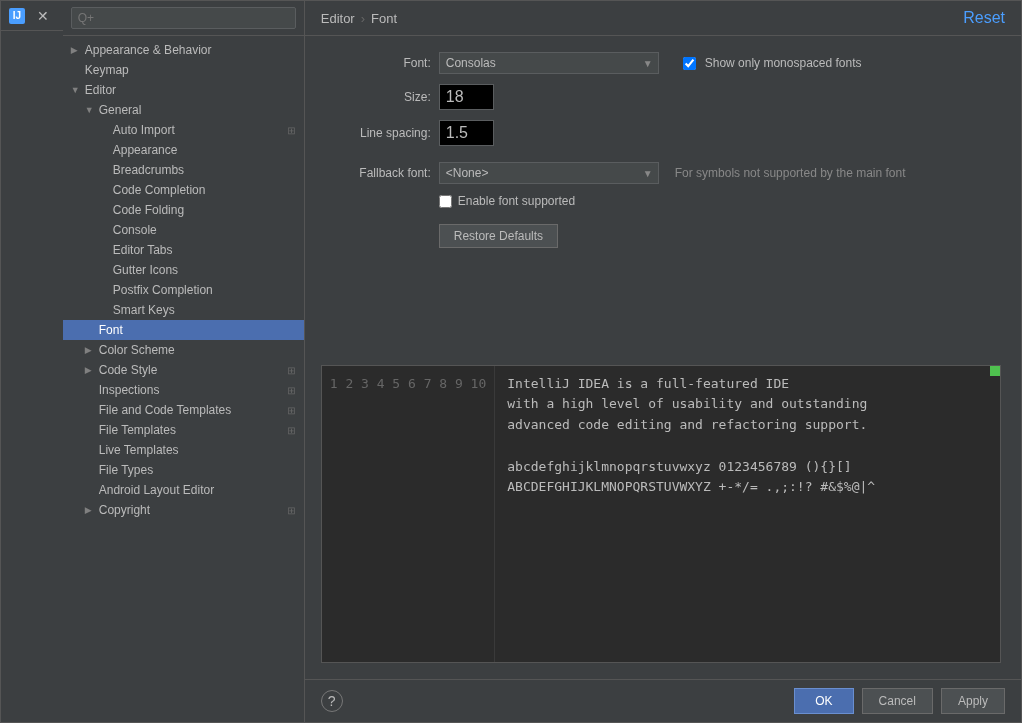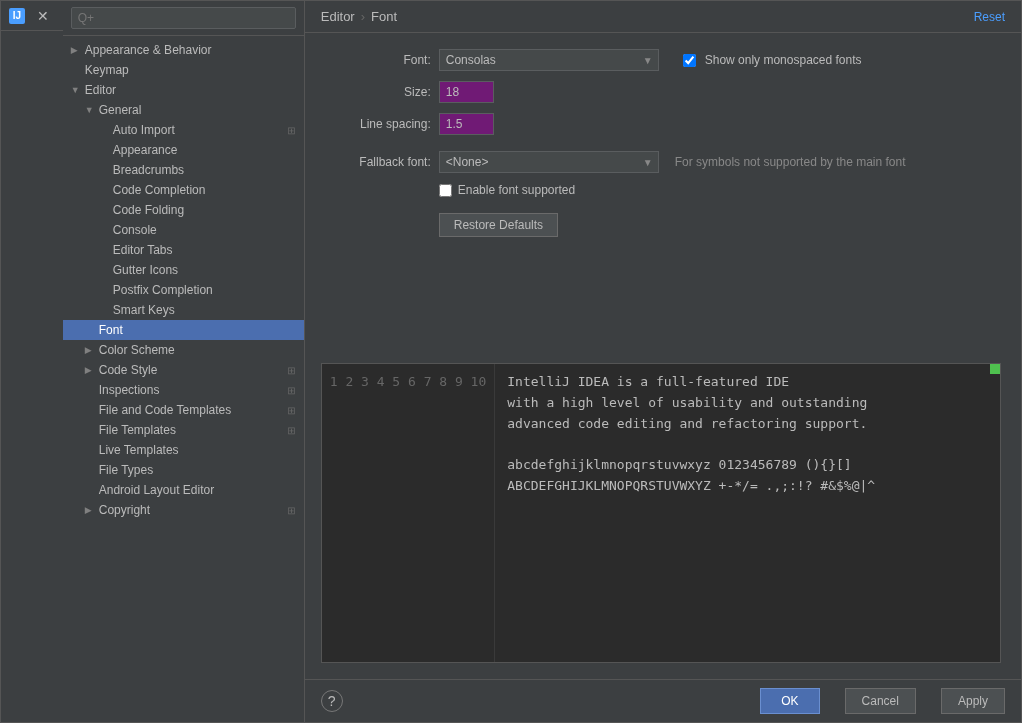--- a/index.html
+++ b/index.html
@@ -160,21 +160,21 @@
       gap: 6px;
     }
 
     .breadcrumb-sep {
       color: #666;
     }
 
     .reset-btn {
       color: #4b9eff;
       cursor: pointer;
-      font-size: 12px;
+      font-size: 16px;
       background: none;
       border: none;
       outline: none;
     }
 
     .panel-body {
       flex: 1;
       padding: 16px;
       display: flex;
       flex-direction: column;
@@ -233,24 +233,24 @@
 
     .select-arrow {
       position: absolute;
       right: 6px;
       pointer-events: none;
       font-size: 10px;
       color: #888;
     }
 
     .form-control-input {
-      background: #701a75;
+      background: #000000;
       border: 1px solid #5a5d5f;
       color: #bbbbbb;
-      font-size: 12px;
+      font-size: 16px;
       padding: 3px 6px;
       outline: none;
       width: 55px;
     }
 
     .checkbox-row {
       display: flex;
       align-items: center;
       gap: 6px;
       margin-left: 118px;
@@ -346,21 +346,21 @@
       height: 22px;
       border-radius: 50%;
       border: 1px solid #777;
       display: flex;
       align-items: center;
       justify-content: center;
     }
 
     .footer-buttons {
       display: flex;
-      gap: 25px;
+      gap: 8px;
     }
 
     .btn-primary {
       background: #4b6eaf;
       border: 1px solid #6a8fd0;
       color: #ffffff;
       padding: 5px 20px;
       font-size: 12px;
       cursor: pointer;
     }

